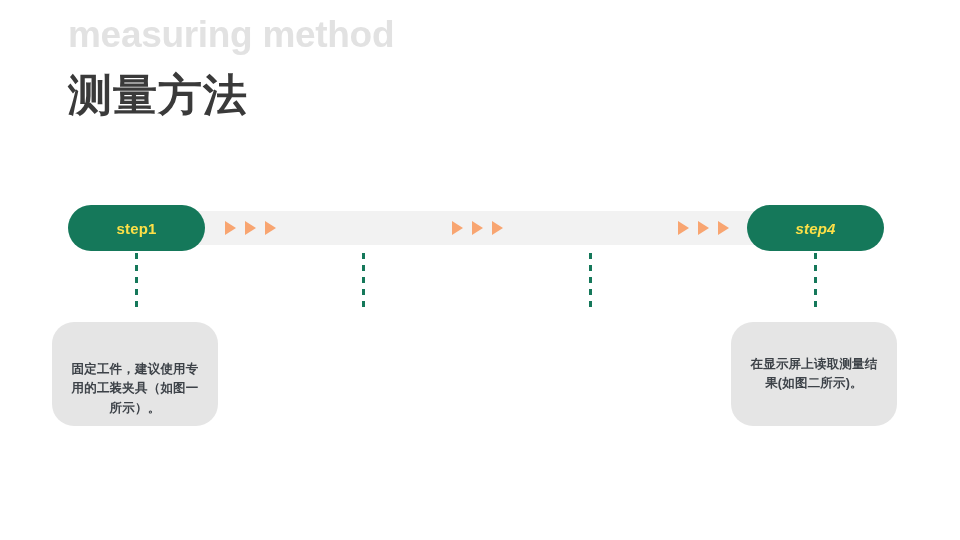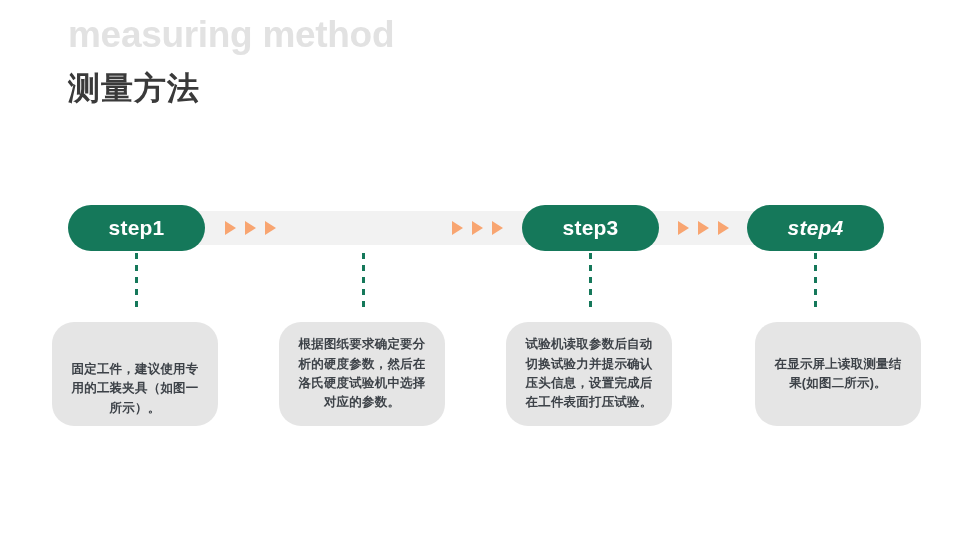--- a/index.html
+++ b/index.html
@@ -30,21 +30,21 @@
     font-size: 37px;
     font-weight: 700;
     letter-spacing: -0.3px;
     color: #e2e2e2;
     line-height: 1.05;
     white-space: nowrap;
   }
 
   .title-cn {
     margin-top: 16px;
-    font-size: 32px;
+    font-size: 44px;
     font-weight: 700;
     letter-spacing: 1px;
     color: #3a3a3a;
     line-height: 1.1;
     white-space: nowrap;
   }
 
   
   .flow {
     position: absolute;
@@ -63,22 +63,22 @@
     height: 34px;
     background: #f2f2f2;
   }
 
   .pill {
     position: absolute;
     top: 0;
     height: 46px;
     background: #15785a;
     border-radius: 23px;
-    color: #ffffff;
-    font-size: 21px;
+    color: #fde047;
+    font-size: 15px;
     font-weight: 700;
     letter-spacing: 0.2px;
     display: flex;
     align-items: center;
     justify-content: center;
   }
 
   .arrows {
     position: absolute;
     top: 0;
@@ -159,23 +159,20 @@
       <span class="tri"></span>
     </div>
 
 
     <div class="arrows" style="left:432px; width:90px;">
       <span class="tri"></span>
       <span class="tri"></span>
       <span class="tri"></span>
     </div>
 
-    <div class="pill" style="left:522px; width:137px;">
-      <span>step3</span>
-    </div>
 
     <div class="arrows" style="left:659px; width:88px;">
       <span class="tri"></span>
       <span class="tri"></span>
       <span class="tri"></span>
     </div>
 
     <div class="pill" style="left:747px; width:137px;font-style:italic;">
       <span>step4</span>
     </div>
@@ -184,25 +181,19 @@
 
   <div class="dash" style="left:135px;"></div>
   <div class="dash" style="left:362px;"></div>
   <div class="dash" style="left:589px;"></div>
   <div class="dash" style="left:814px;"></div>
 
   <div class="card" style="left:52px;align-items:flex-end;">
     <div class="card-text">固定工件，建议使用专用的工装夹具（如图一所示）。</div>
   </div>
 
-  <div class="card" style="left:279px;">
-    <div class="card-text">根据图纸要求确定要分析的硬度参数，然后在洛氏硬度试验机中选择对应的参数。</div>
-  </div>
 
-  <div class="card" style="left:506px;">
-    <div class="card-text">试验机读取参数后自动切换试验力并提示确认压头信息，设置完成后在工件表面打压试验。</div>
-  </div>
 
-  <div class="card" style="left:731px;margin-left:24px;">
+  <div class="card" style="left:731px;">
     <div class="card-text">在显示屏上读取测量结果(如图二所示)。</div>
   </div>
 
 </div>
 
 </body></html>

